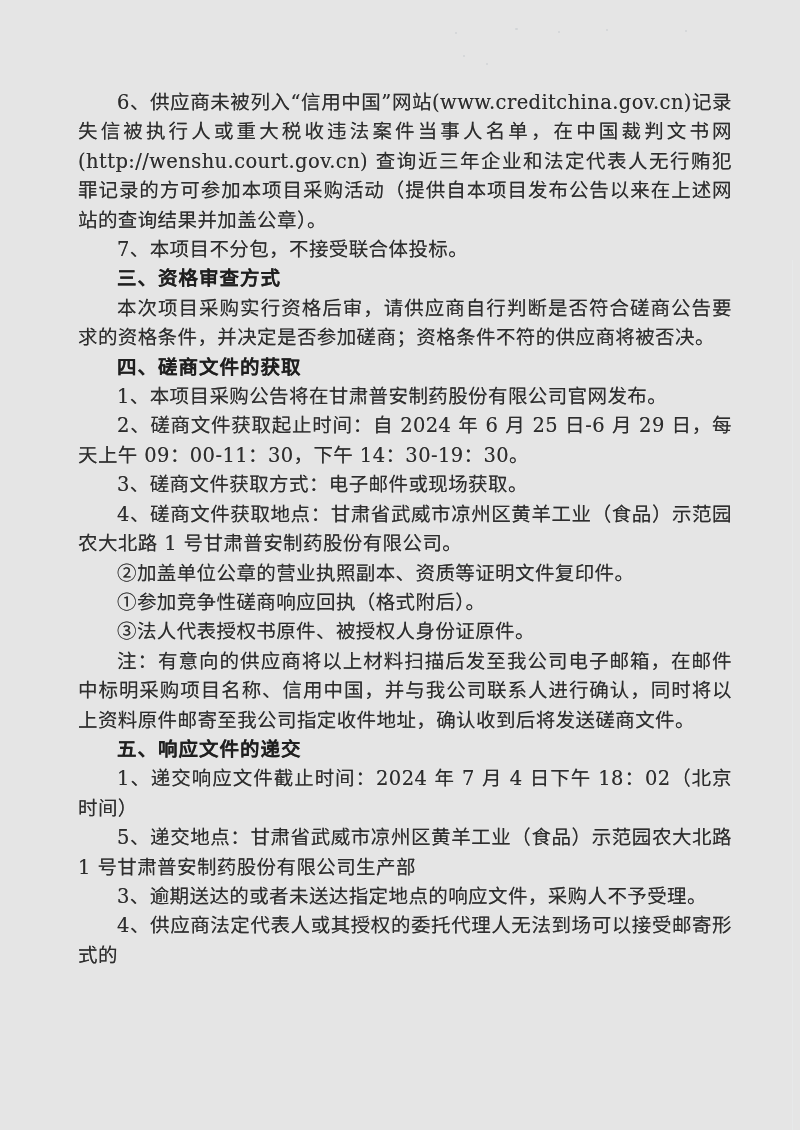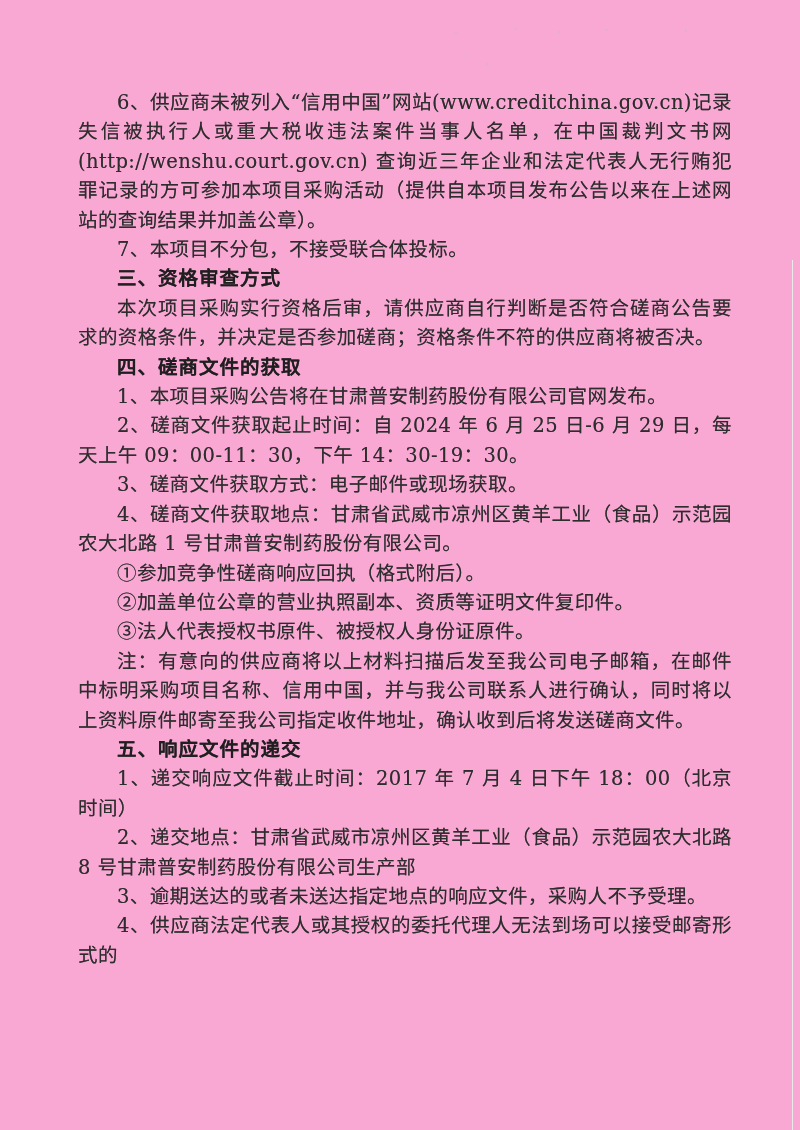--- a/index.html
+++ b/index.html
@@ -4,21 +4,21 @@
 <style>
   html, body {
     margin: 0;
     padding: 0;
     background: #ffffff;
   }
   .page {
     position: relative;
     width: 800px;
     height: 1130px;
-    background: #f9a8d4;
+    background: #e5e5e5;
     overflow: hidden;
     font-family: "DejaVu Serif", "Liberation Serif", serif;
   }
   .content {
     position: absolute;
     left: 78px;
     top: 88px;
     width: 654px;
   }
   .content p {
@@ -72,23 +72,23 @@
   <div class="content">
       <p class="body">6、供应商未被列入“信用中国”网站(www.creditchina.gov.cn)记录失信被执行人或重大税收违法案件当事人名单，在中国裁判文书网(http://wenshu.court.gov.cn) 查询近三年企业和法定代表人无行贿犯罪记录的方可参加本项目采购活动（提供自本项目发布公告以来在上述网站的查询结果并加盖公章）。</p>
       <p class="body">7、本项目不分包，不接受联合体投标。</p>
       <p class="heading">三、资格审查方式</p>
       <p class="body">本次项目采购实行资格后审，请供应商自行判断是否符合磋商公告要求的资格条件，并决定是否参加磋商；资格条件不符的供应商将被否决。</p>
       <p class="heading">四、磋商文件的获取</p>
       <p class="body">1、本项目采购公告将在甘肃普安制药股份有限公司官网发布。</p>
       <p class="body">2、磋商文件获取起止时间：自 2024 年 6 月 25 日-6 月 29 日，每天上午 09：00-11：30，下午 14：30-19：30。</p>
       <p class="body">3、磋商文件获取方式：电子邮件或现场获取。</p>
       <p class="body">4、磋商文件获取地点：甘肃省武威市凉州区黄羊工业（食品）示范园农大北路 1 号甘肃普安制药股份有限公司。</p>
+      <p class="body">②加盖单位公章的营业执照副本、资质等证明文件复印件。</p>
       <p class="body">①参加竞争性磋商响应回执（格式附后）。</p>
-      <p class="body">②加盖单位公章的营业执照副本、资质等证明文件复印件。</p>
       <p class="body">③法人代表授权书原件、被授权人身份证原件。</p>
       <p class="body">注：有意向的供应商将以上材料扫描后发至我公司电子邮箱，在邮件中标明采购项目名称、信用中国，并与我公司联系人进行确认，同时将以上资料原件邮寄至我公司指定收件地址，确认收到后将发送磋商文件。</p>
       <p class="heading">五、响应文件的递交</p>
-      <p class="body">1、递交响应文件截止时间：2017 年 7 月 4 日下午 18：00（北京时间）</p>
-      <p class="body">2、递交地点：甘肃省武威市凉州区黄羊工业（食品）示范园农大北路 8 号甘肃普安制药股份有限公司生产部</p>
+      <p class="body">1、递交响应文件截止时间：2024 年 7 月 4 日下午 18：02（北京时间）</p>
+      <p class="body">5、递交地点：甘肃省武威市凉州区黄羊工业（食品）示范园农大北路 1 号甘肃普安制药股份有限公司生产部</p>
       <p class="body">3、逾期送达的或者未送达指定地点的响应文件，采购人不予受理。</p>
       <p class="body">4、供应商法定代表人或其授权的委托代理人无法到场可以接受邮寄形式的</p>
     </div>
 </div>
 
 </body></html>

